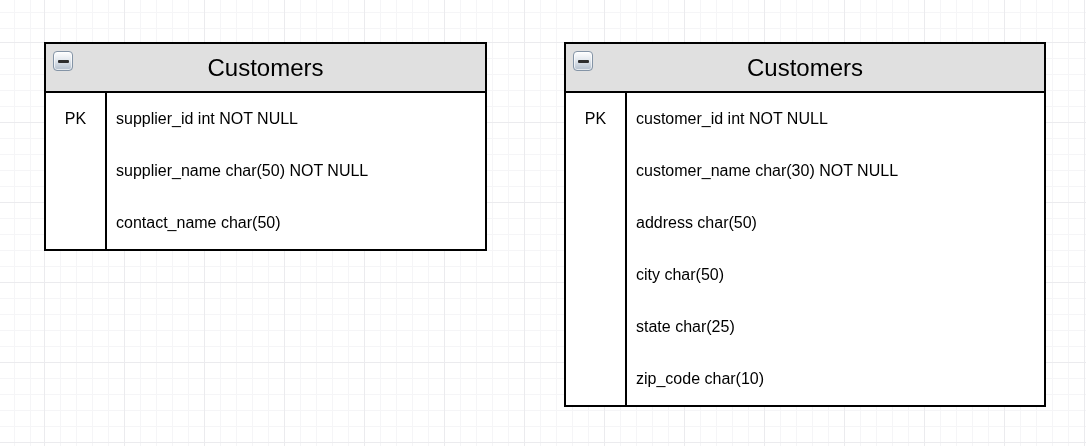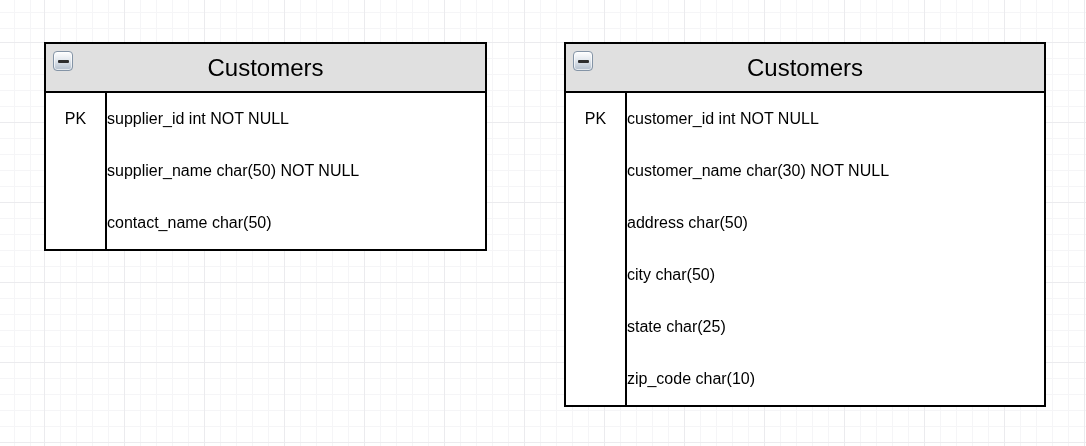--- a/index.html
+++ b/index.html
@@ -70,20 +70,21 @@
     width: 61px;
     border-right: 2px solid #000;
     display: flex;
     align-items: center;
     justify-content: center;
   }
   .er-field {
     flex: 1;
     display: flex;
     align-items: center;
+    padding-left: 9px;
     white-space: nowrap;
     overflow: hidden;
   }
 </style>
 </head>
 <body>
 
 <div class="canvas">
 
   <div class="er-table" id="suppliers">

